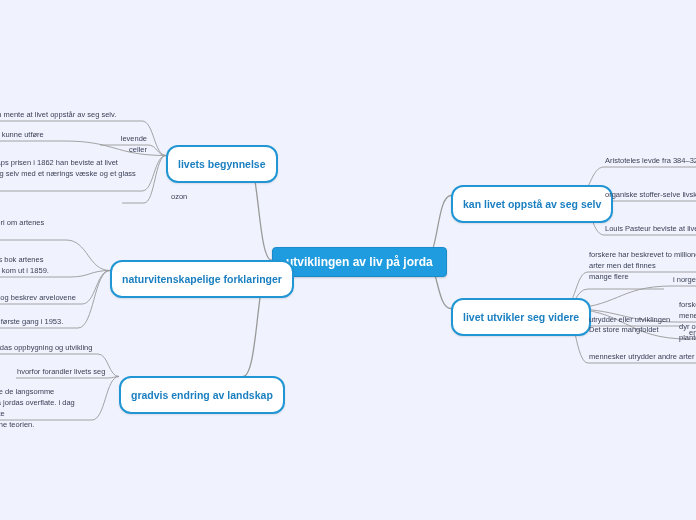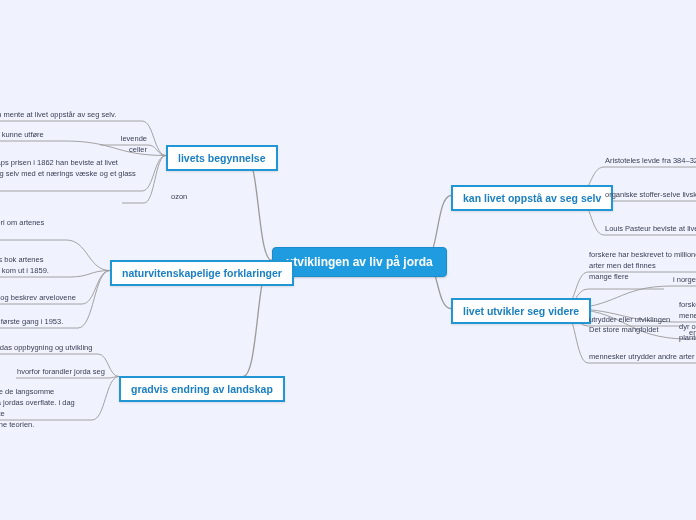--- a/index.html
+++ b/index.html
@@ -42,25 +42,25 @@
     color: #ffffff;
     font-weight: bold;
     font-size: 12px;
     padding: 7px 13px;
     box-shadow: 0 1px 2px rgba(0,0,0,0.18);
   }
   
   .node.branch {
     background: #ffffff;
     border: 2px solid #2196d4;
-    border-radius: 0;
+    border-radius: 12px;
     color: #1a7fc1;
     font-weight: bold;
     font-size: 10.5px;
-    padding: 5px 10px;
+    padding: 11px 10px;
     box-shadow: 0 1px 2px rgba(0,0,0,0.10);
   }
   
   .node.leaf {
     color: #3a3f55;
     font-size: 7.5px;
     line-height: 1.45;
     background: transparent;
     border: none;
     padding: 0 1px 2px 1px;
@@ -137,21 +137,21 @@
       <div class="node leaf sub" style="left: 122px; top: 192px; width: 22px; white-space: pre-line; margin-left: 48px;">ozon</div>
       <div class="node branch" style="left: 110px; top: 260px;">naturvitenskapelige forklaringer</div>
       <div class="node leaf sub" style="left: -38px; top: 218px; width: 104px; white-space: pre-line;">med en teori om artenes
 oppstod.</div>
       <div class="node leaf sub" style="left: -38px; top: 255px; width: 108px; white-space: pre-line;">es far: hans bok artenes
 opprinnelig kom ut i 1859.</div>
       <div class="node leaf sub" style="left: -34px; top: 293px; width: 116px; white-space: pre-line;">oppdaget og beskrev arvelovene</div>
       <div class="node leaf sub" style="left: -34px; top: 317px; width: 112px; white-space: pre-line;">molekylet første gang i 1953.</div>
       <div class="node branch" style="left: 119px; top: 376px;">gradvis endring av landskap</div>
       <div class="node leaf sub" style="left: -22px; top: 343px; width: 120px; white-space: pre-line;">om jordas oppbygning og utvikling</div>
-      <div class="node leaf sub" style="left: 16px; top: 367px; width: 92px; white-space: pre-line;">hvorfor forandler jorda seg</div>
+      <div class="node leaf sub" style="left: 16px; top: 367px; width: 92px; white-space: pre-line;">hvorfor forandler livets seg</div>
       <div class="node leaf sub" style="left: -48px; top: 387px; width: 140px; white-space: pre-line;">kt for å forklare de langsomme
 endringene på jordas overflate. i dag støtter de fleste
 forskerne denne teorien.</div>
       <div class="node branch" style="left: 451px; top: 185px;">kan livet oppstå av seg selv</div>
       <div class="node leaf sub" style="left: 604px; top: 156px; width: 104px; white-space: pre-line;">Aristoteles levde fra 384–322</div>
       <div class="node leaf sub" style="left: 604px; top: 190px; width: 120px; white-space: pre-line;">organiske stoffer-selve livskraften</div>
       <div class="node leaf sub" style="left: 604px; top: 224px; width: 120px; white-space: pre-line;">Louis Pasteur beviste at livet ikke</div>
       <div class="node branch" style="left: 451px; top: 298px;">livet utvikler seg videre</div>
       <div class="node leaf sub" style="left: 588px; top: 250px; width: 130px; white-space: pre-line;">forskere har beskrevet to millioner arter men det finnes
 mange flere</div>

